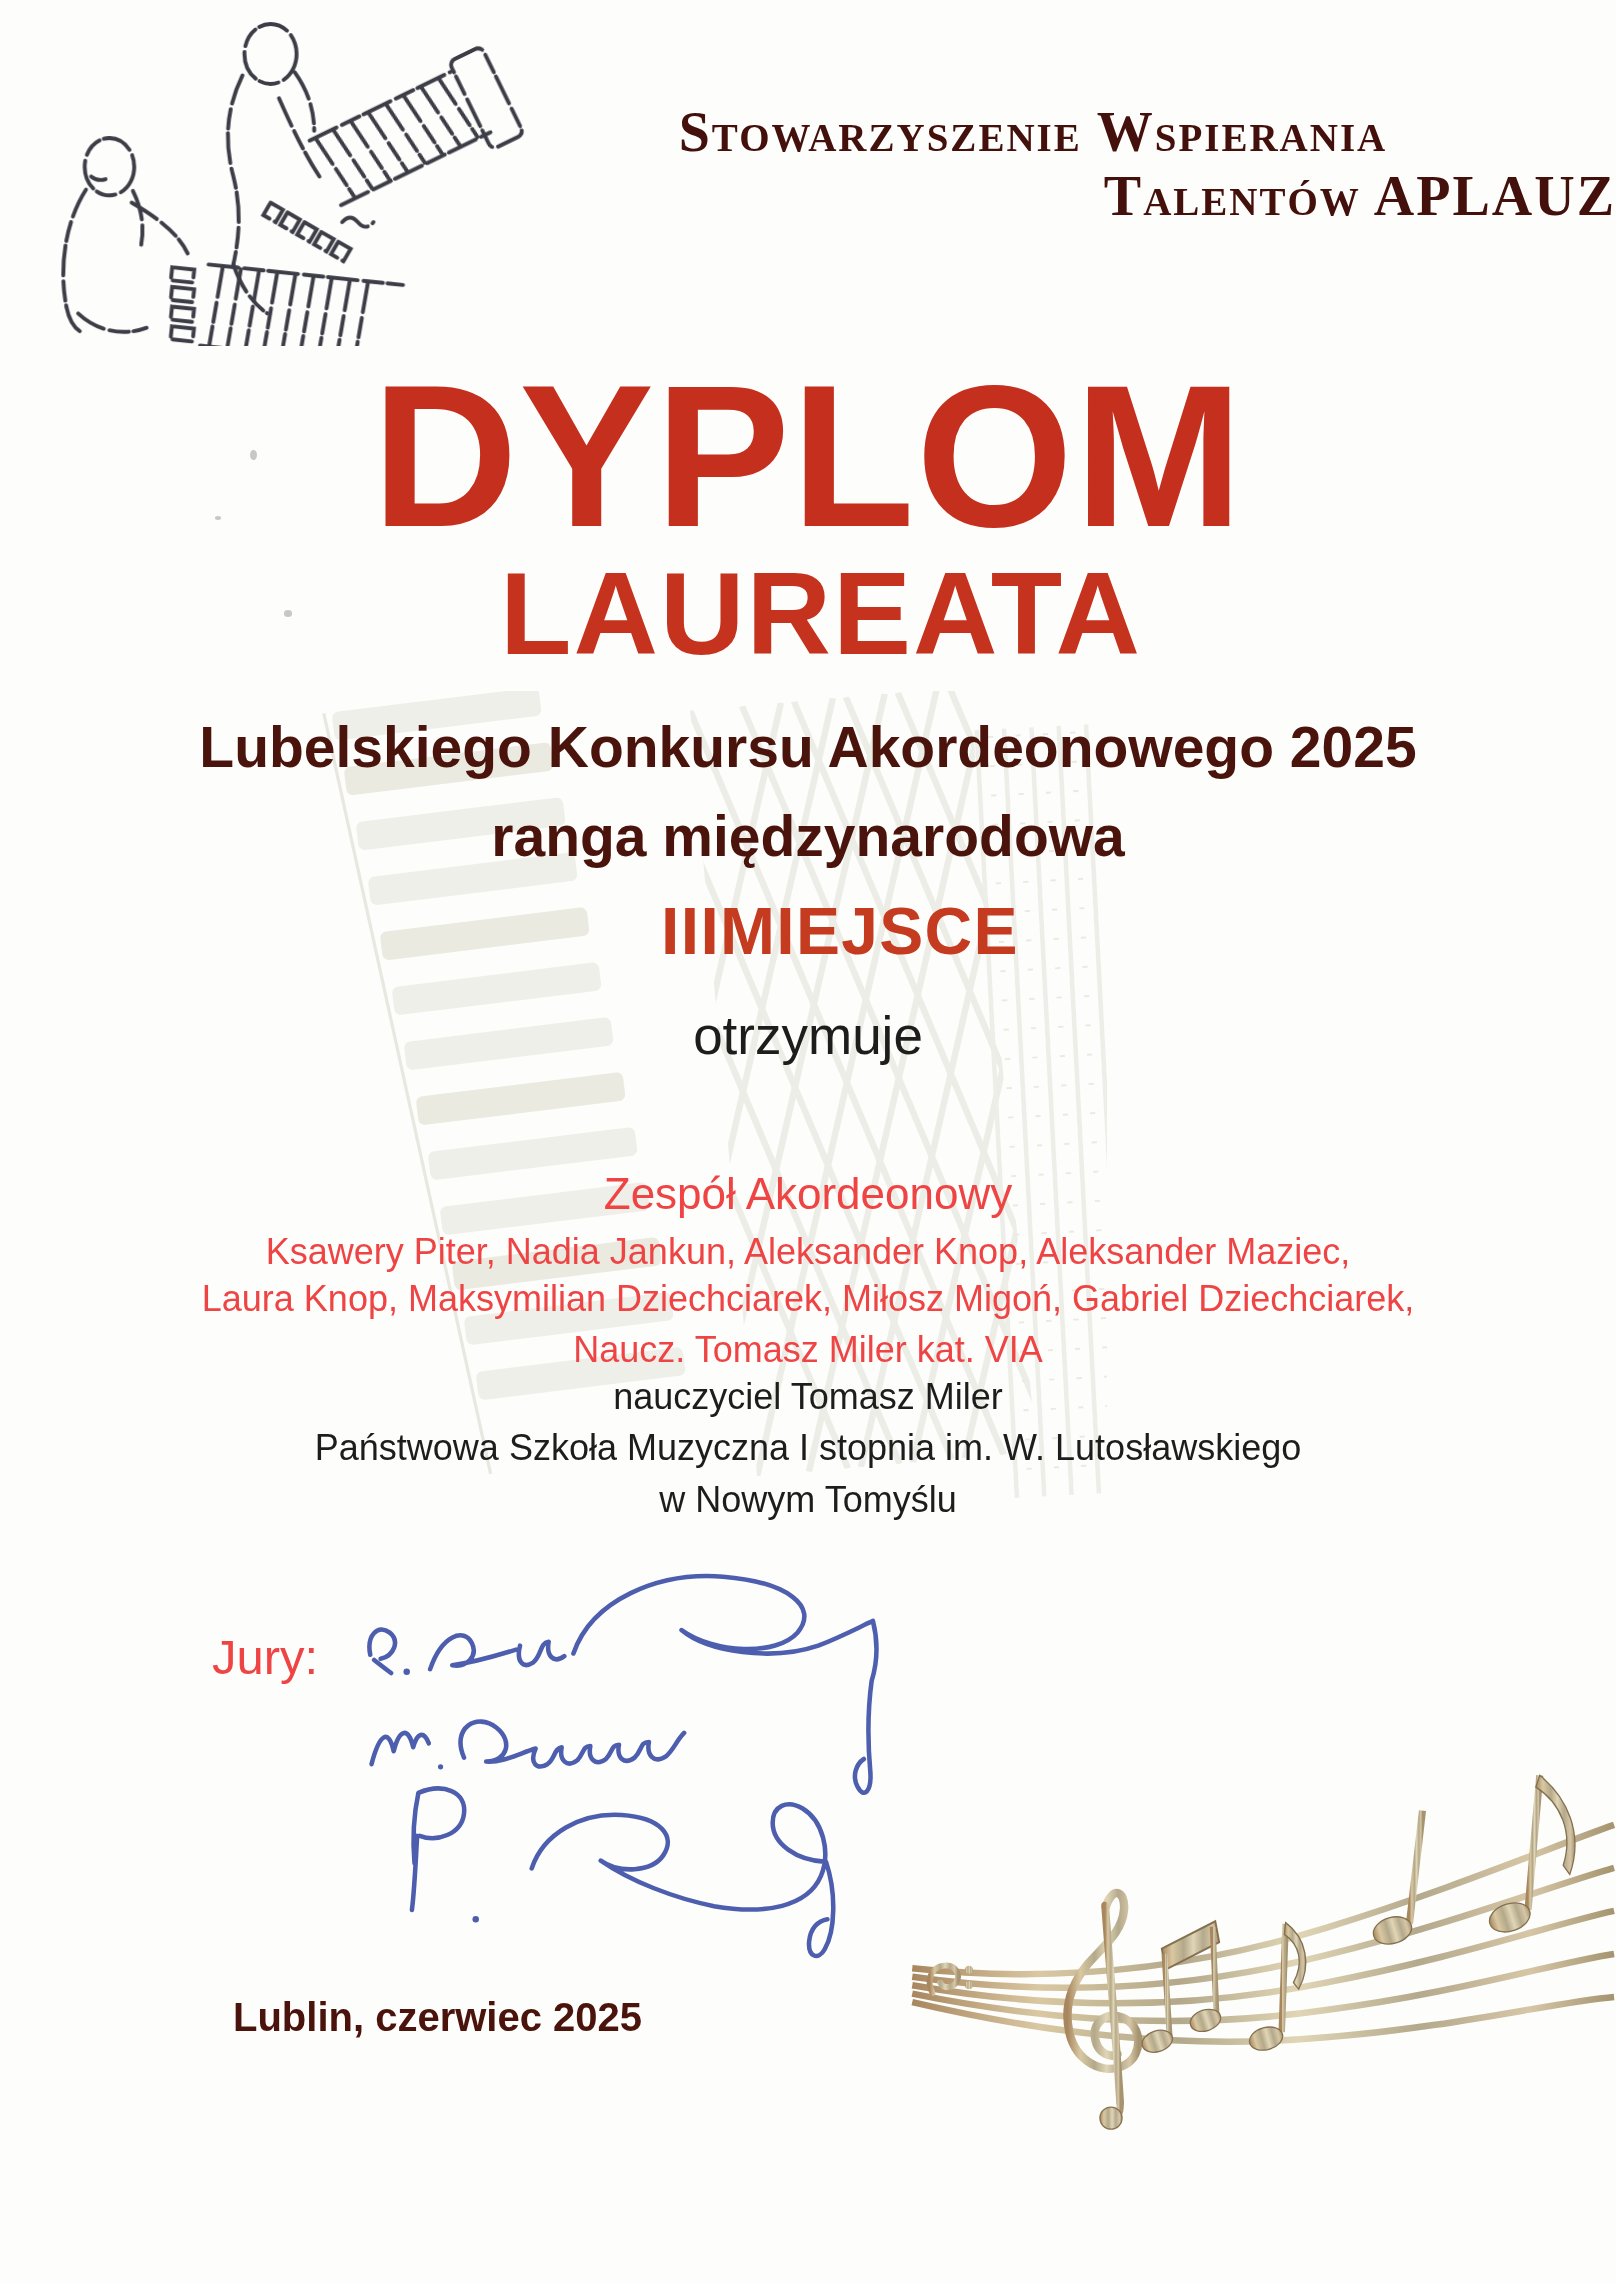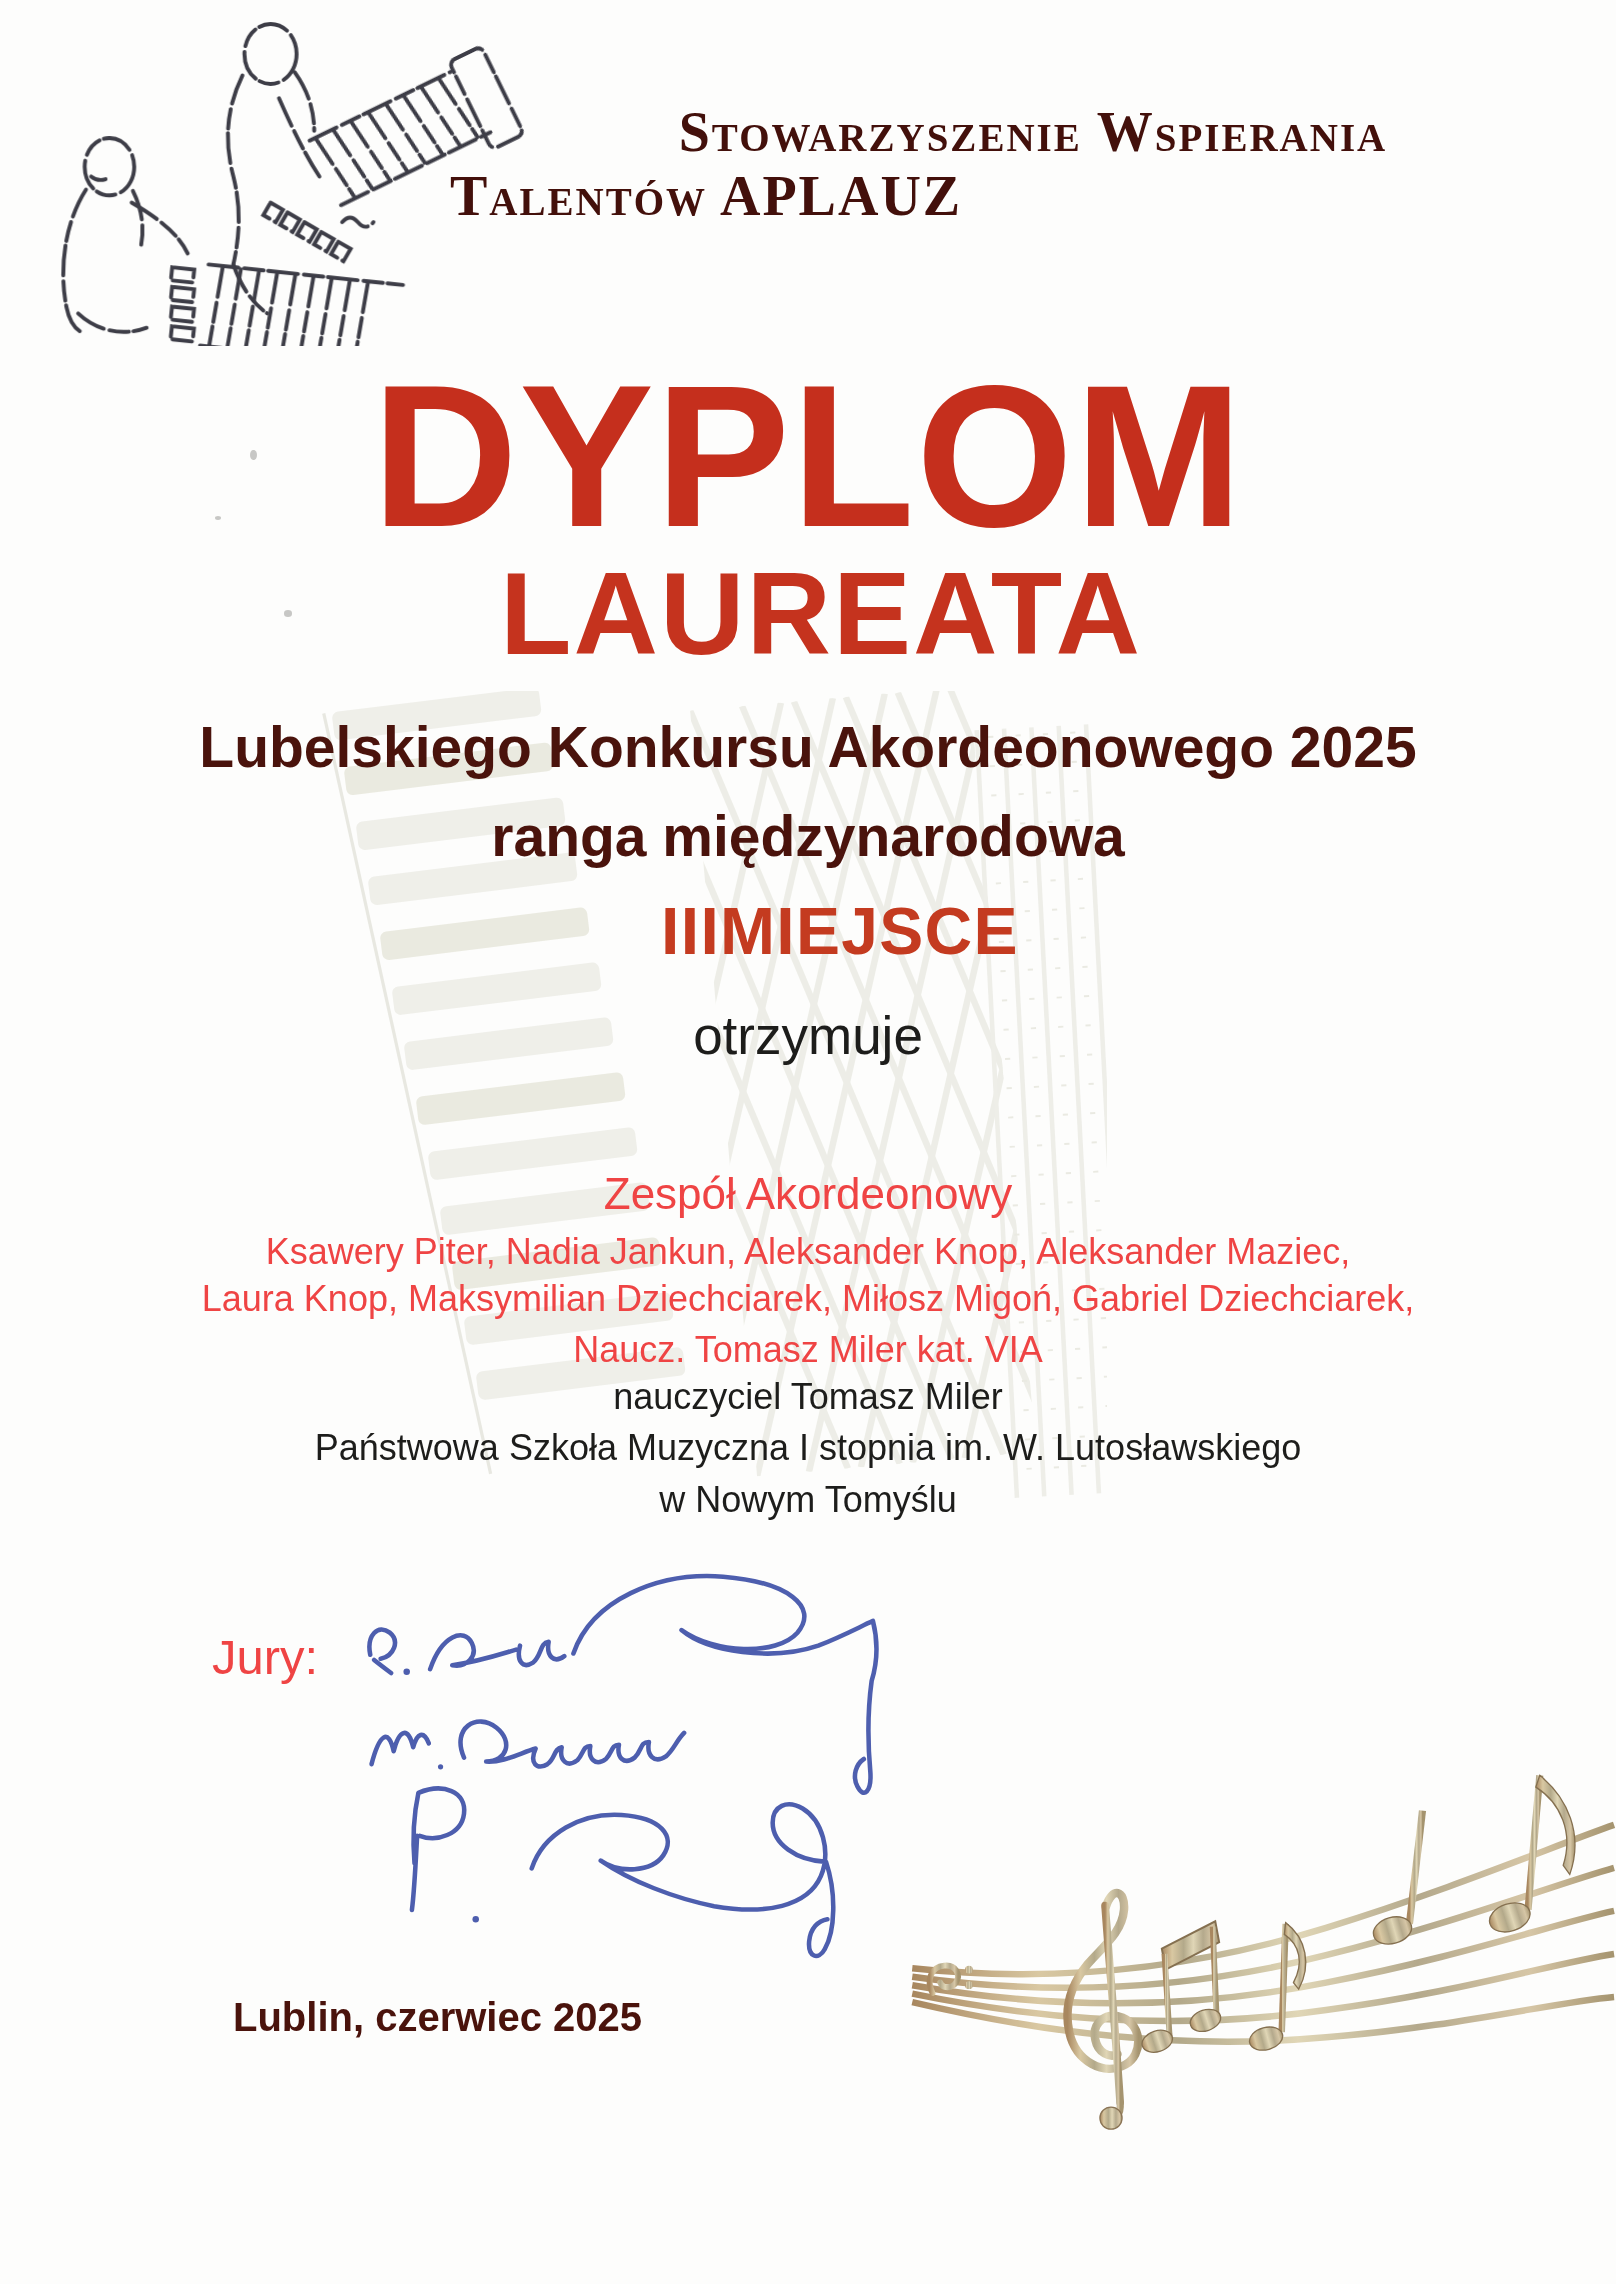--- a/index.html
+++ b/index.html
@@ -149,21 +149,21 @@
       </g>
     </g>
   </svg>
 </div>
 
 <div class="speck" style="left:250px;top:450px;width:6.5px;height:10.4px;"></div>
 <div class="speck" style="left:215px;top:516px;width:5.9px;height:3.9px;"></div>
 <div class="speck" style="left:284px;top:610px;width:7.8px;height:6.5px;"></div>
 
 <div class="abs orgline" style="left:450px;top:100px;width:1166px;text-align:center;font-size:56px;">Stowarzyszenie Wspierania</div>
-<div class="abs orgline" style="left:450px;top:164px;width:1166px;text-align:left;font-size:56px;">Talentów APLAUZ</div>
+<div class="abs orgline" style="left:450px;top:164px;width:1166px;text-align:right;font-size:56px;">Talentów APLAUZ</div>
 
 <div class="abs center title-main" style="top:355px;font-size:202px;">DYPLOM</div>
 <div class="abs center title-sub" style="top:555px;font-size:117px;padding-left:13px;">LAUREATA</div>
 
 <div class="abs center comp" style="top:719px;font-size:57px;">Lubelskiego Konkursu Akordeonowego 2025</div>
 <div class="abs center comp" style="top:808px;font-size:57px;">ranga międzynarodowa</div>
 <div class="abs center place" style="top:898px;font-size:66px;padding-left:32px;">IIIMIEJSCE</div>
 <div class="abs center plain" style="top:1009px;font-size:53px;">otrzymuje</div>
 
 <div class="abs center bold-black" style="top:1172px;font-size:44px;">Zespół Akordeonowy</div>

